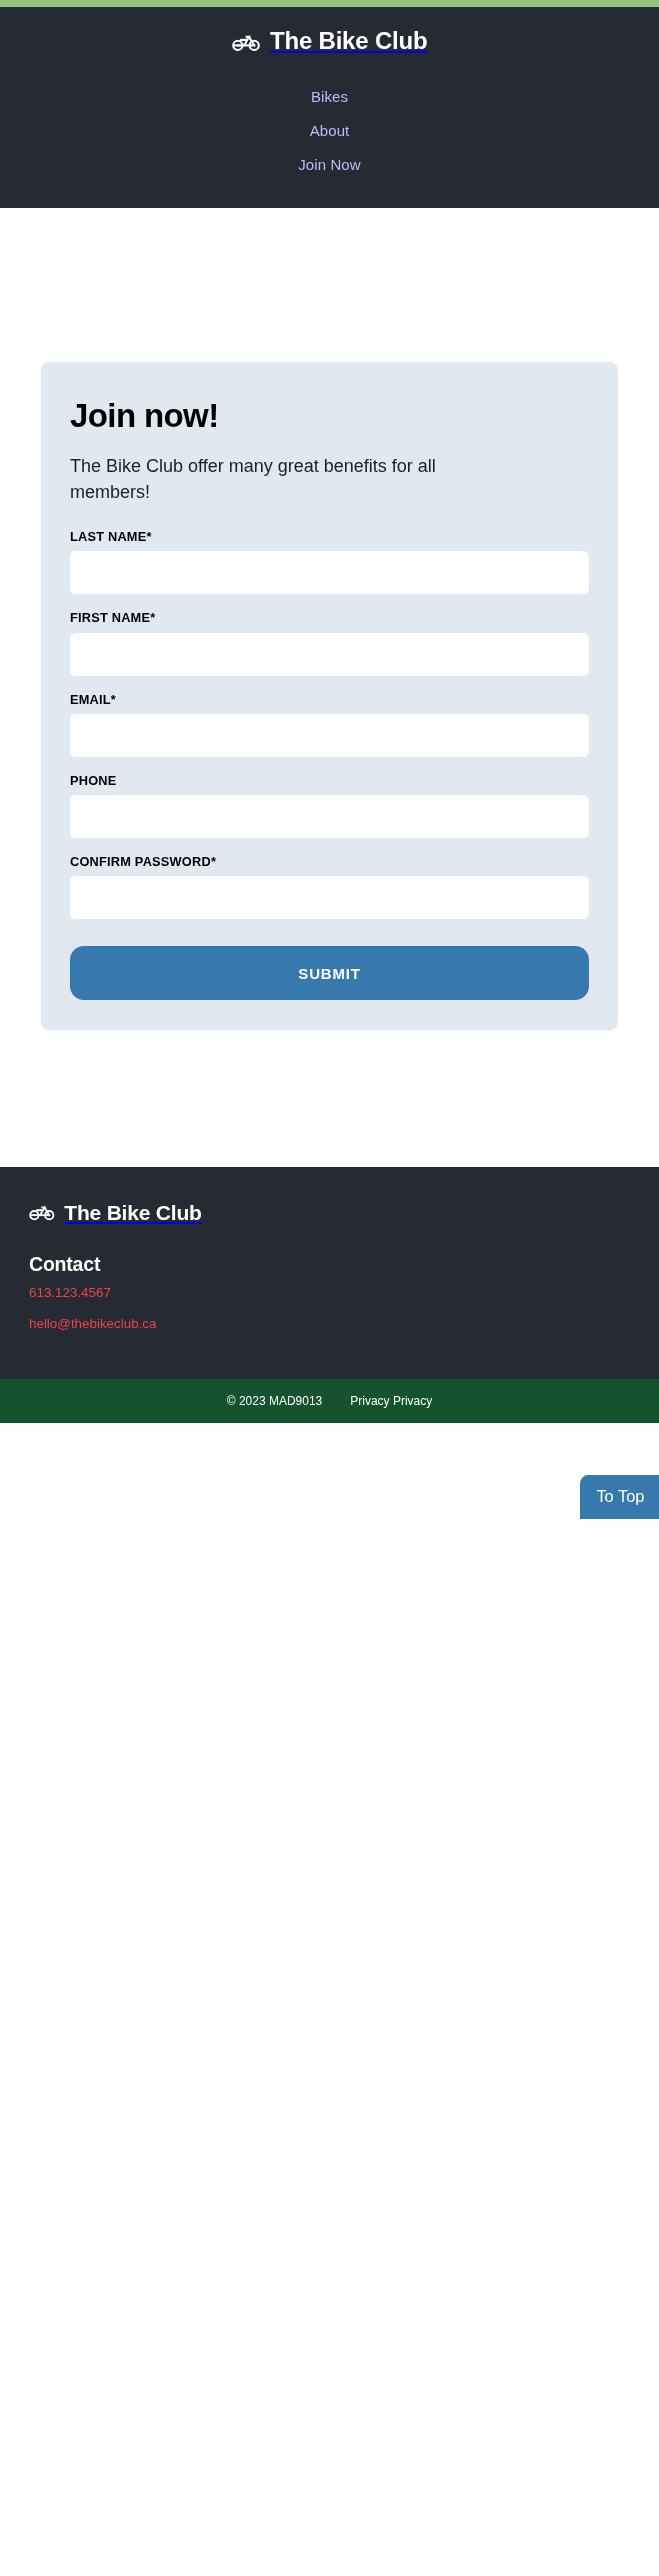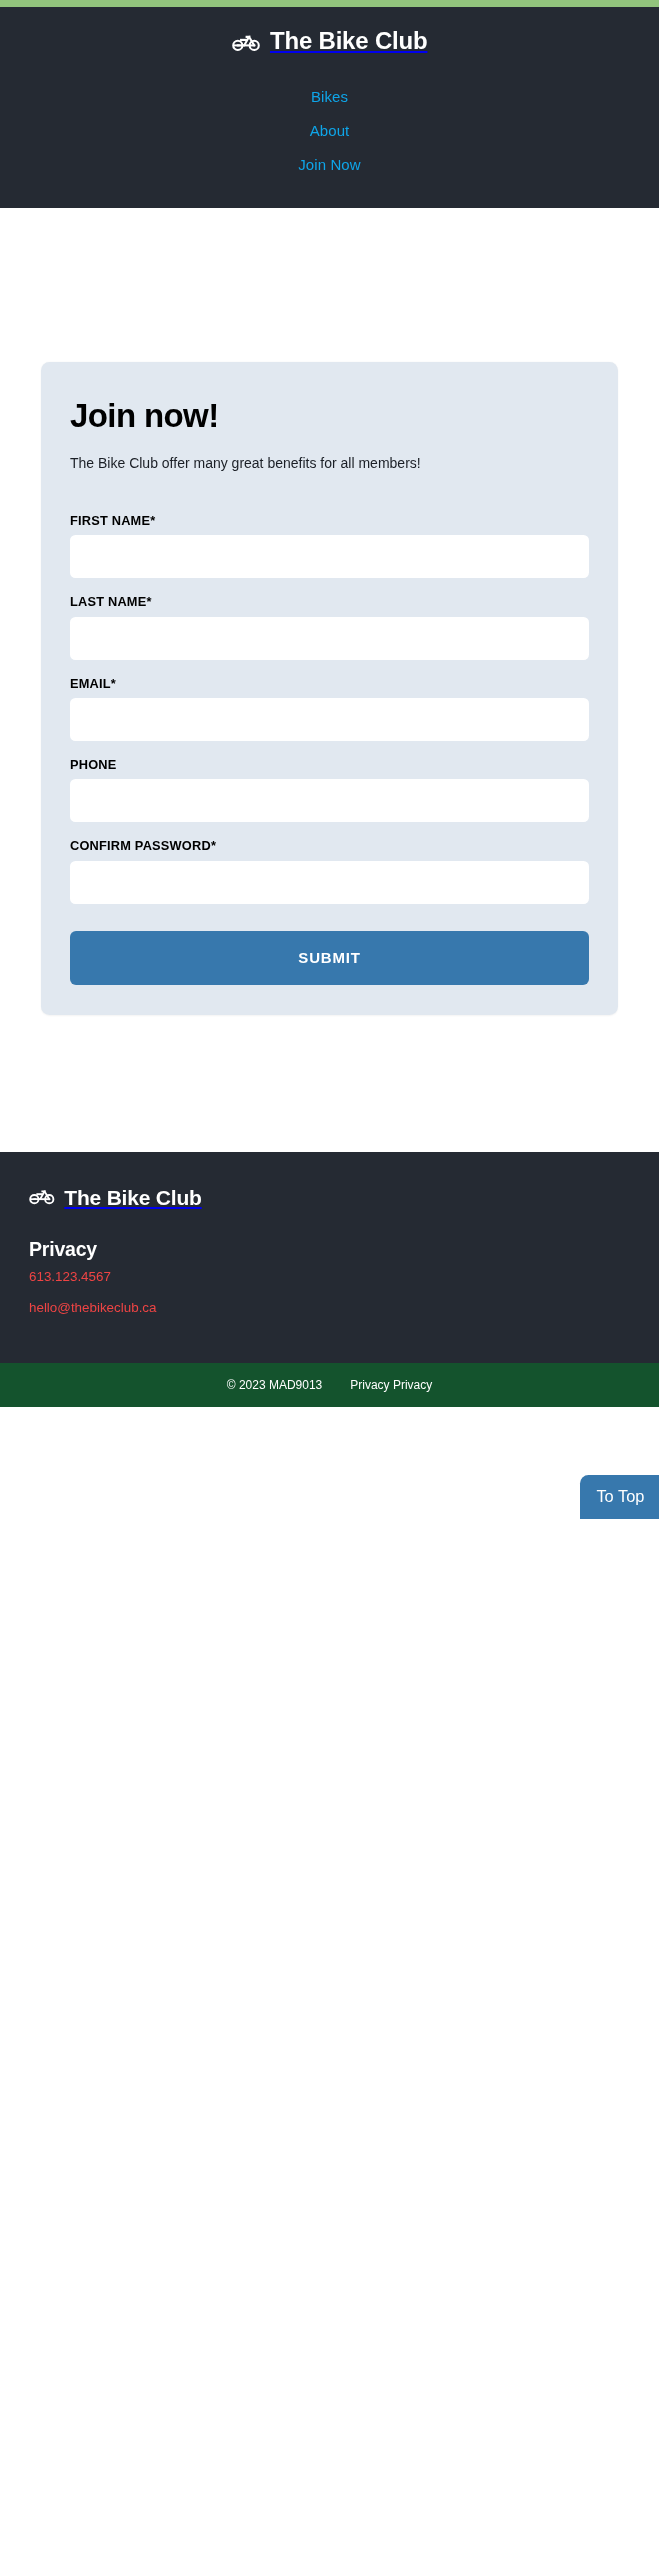--- a/index.html
+++ b/index.html
@@ -50,21 +50,21 @@
   }
 
   .main-nav {
     margin-top: 25.6px;
     display: flex;
     flex-direction: column;
     align-items: center;
   }
 
   .nav-link {
-    color: #0ea5e9;
+    color: #c4b5fd;
     font-size: 15px;
     font-weight: 400;
     text-decoration: none;
     line-height: 1;
     padding: 9.7px 0;
     display: block;
     letter-spacing: 0.1px;
   }
 
   
@@ -85,25 +85,25 @@
   .card-title {
     font-size: 33px;
     font-weight: 700;
     color: #000000;
     letter-spacing: -0.6px;
     line-height: 1.05;
     margin-bottom: 19.5px;
   }
 
   .card-subtitle {
-    font-size: 14px;
+    font-size: 18px;
     color: #1b1f26;
     line-height: 1.45;
     max-width: 426px;
-    margin-bottom: 40px;
+    margin-bottom: 24px;
   }
 
   .field { margin-bottom: 16px; }
 
   .field-label {
     display: block;
     font-size: 12.8px;
     font-weight: 700;
     color: #000000;
     letter-spacing: 0.2px;
@@ -125,21 +125,21 @@
   }
 
   .submit-button {
     display: block;
     width: 100%;
     height: 54px;
     margin-top: 27px;
     background: #3778ad;
     color: #ffffff;
     border: none;
-    border-radius: 6px;
+    border-radius: 14px;
     font-size: 15px;
     font-weight: 700;
     letter-spacing: 0.8px;
     font-family: "Liberation Sans", sans-serif;
     cursor: pointer;
   }
 
   
   .to-top {
     position: absolute;
@@ -256,26 +256,26 @@
   </header>
 
   <main class="main-area">
     <section class="join-card">
       <h1 class="card-title">Join now!</h1>
       <p class="card-subtitle">The Bike Club offer many great benefits for all members!</p>
 
       <form>
 
         <div class="field">
+          <label class="field-label">LAST NAME*</label>
+          <input class="field-input" type="text" placeholder="" style="">
+        </div>
+
+        <div class="field">
           <label class="field-label">FIRST NAME*</label>
-          <input class="field-input" type="text" placeholder="" style="">
-        </div>
-
-        <div class="field">
-          <label class="field-label">LAST NAME*</label>
           <input class="field-input" type="text" placeholder="" style="">
         </div>
 
         <div class="field">
           <label class="field-label">EMAIL*</label>
           <input class="field-input" type="email" placeholder="" style="">
         </div>
 
         <div class="field">
           <label class="field-label">PHONE</label>
@@ -304,21 +304,21 @@
           <path d="M9.5 22 H20 L28 8 H24" stroke="#ffffff" stroke-width="3.4" stroke-linecap="square" stroke-linejoin="miter" fill="none"></path>
           <path d="M20 22 L36.5 22" stroke="#ffffff" stroke-width="3.4" stroke-linecap="square"></path>
           <path d="M28 8 L36.5 22" stroke="#ffffff" stroke-width="3.4" stroke-linecap="square"></path>
           <path d="M15 13 H23" stroke="#ffffff" stroke-width="3.6" stroke-linecap="square"></path>
           <path d="M4 22 H11" stroke="#ffffff" stroke-width="3.2" stroke-linecap="square"></path>
         </svg>
       </span>
       <span class="footer-brand-name">The Bike Club</span>
     </a>
 
-    <h2 class="contact-heading">Privacy</h2>
+    <h2 class="contact-heading">Contact</h2>
 
     <a class="contact-line" href="#">613.123.4567</a>
     <a class="contact-line" href="#">hello@thebikeclub.ca</a>
 
   </footer>
 
   <div class="footer-bottom">
     <span class="footer-bottom-text">© 2023 MAD9013</span>
     <a class="footer-bottom-link" href="#">Privacy Privacy</a>
   </div>

